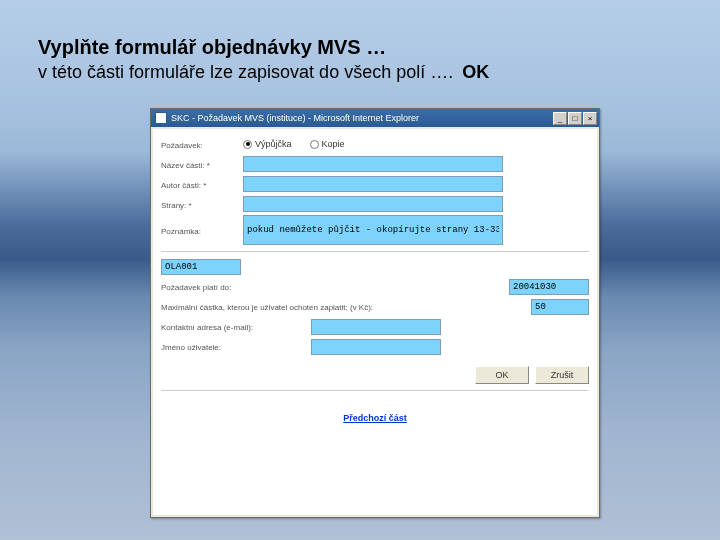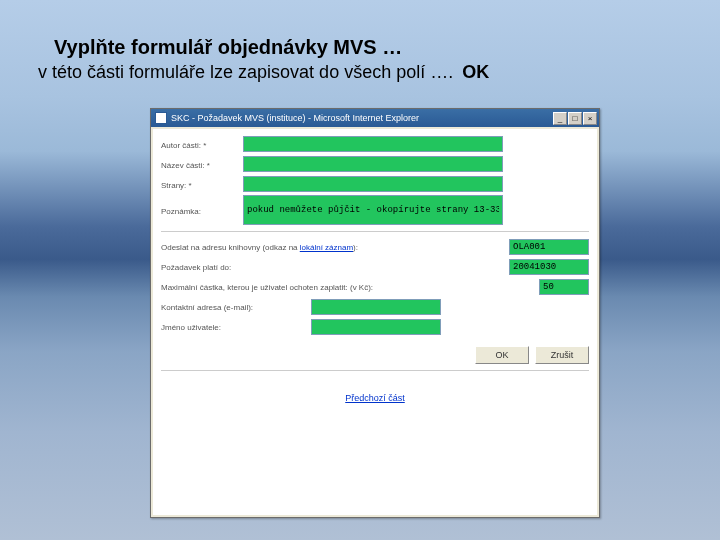--- a/index.html
+++ b/index.html
@@ -13,21 +13,20 @@
       #4a6a9a 42%, #3a5a8a 48%,
       #6a8ab0 55%, #8aa5c5 65%, #a0b5d0 80%, #b0c0d5 100%);
     overflow: hidden;
     position: relative;
   }
   .slide-heading {
     position: absolute;
     top: 36px; left: 38px;
     color: #000; font-weight: bold;
     font-size: 20px;
-    margin-left: 16px;
   }
   .slide-sub {
     position: absolute;
     top: 62px; left: 38px;
     color: #000; font-size: 18px;
   }
   .slide-sub .ok { font-weight: bold; margin-left: 4px; }
 
   .ie-window {
     position: absolute;
@@ -75,43 +74,43 @@
   .radio {
     width: 9px; height: 9px; border-radius: 50%;
     border: 1px solid #777; background:#fff; position: relative;
   }
   .radio.sel::after {
     content:""; position:absolute; top:1.5px; left:1.5px;
     width:4px; height:4px; background:#000; border-radius:50%;
   }
   .txt {
     border: 1px solid #7f9db9;
-    background: #22c55e;
+    background: #7dd3fc;
     height: 16px; font-size: 9px;
     padding: 1px 3px;
     font-family: "Courier New", monospace;
   }
   .txt.wide { width: 260px; }
   .txt.mid  { width: 80px; }
-  .txt.sm   { width: 50px; }
+  .txt.sm   { width: 58px; }
   .txt.multi { height: 30px; }
   .hr { border: none; border-top: 1px solid #ccc; margin: 6px 0; }
   .long-lbl { color:#555; font-size: 8px; flex: 1; }
   .link { color: #0033cc; text-decoration: underline; }
   .btnrow { display:flex; justify-content:flex-end; gap:6px; margin-top:10px; }
   .fbtn {
     min-width: 54px; height: 18px;
     background: #ece9d8;
     border: 1px solid #888; border-top-color:#fff; border-left-color:#fff;
     font-size: 9px; text-align:center; line-height:16px;
     padding: 0 8px;
   }
   .prevlink {
     text-align:center; margin-top: 22px;
-    color:#0033cc; font-weight:normal; font-size:9px;
+    color:#0033cc; font-weight:bold; font-size:9px;
     text-decoration: underline;
   }
 </style>
 </head>
 <body>
 
 <div class="slide-heading">Vyplňte formulář objednávky MVS …</div>
 <div class="slide-sub">
   <span>v této části formuláře lze zapisovat do všech polí ….</span>
   <span class="ok">OK</span>
@@ -123,47 +122,55 @@
     <span class="title">SKC - Požadavek MVS (instituce) - Microsoft Internet Explorer</span>
     <div class="winbtns">
       <div class="winbtn">_</div>
       <div class="winbtn">□</div>
       <div class="winbtn">×</div>
     </div>
   </div>
 
   <div class="form-area">
 
+    <div class="row">
+      <div class="lbl">Požadavek:</div>
+      <div class="radio-wrap">
+        <span class="radio sel"></span>
+        <span>Výpůjčka</span>
+      </div>
+      <div class="radio-wrap">
+        <span class="radio"></span>
+        <span>Kopie</span>
+      </div>
+    </div>
+
+    <div class="row">
+      <div class="lbl">Název části: *</div>
+      <input class="txt wide" style="">
+    </div>
 
     <div class="row">
       <div class="lbl">Autor části: *</div>
-      <input class="txt wide" style="">
-    </div>
-
-    <div class="row">
-      <div class="lbl">Název části: *</div>
       <input class="txt wide" style="">
     </div>
 
     <div class="row">
       <div class="lbl">Strany: *</div>
       <input class="txt wide" style="">
     </div>
 
     <div class="row tall">
       <div class="lbl">Poznámka:</div>
       <input class="txt wide multi" value="pokud nemůžete půjčit - okopírujte strany 13-33" style="">
     </div>
 
     <hr class="hr">
 
     <div class="row">
-      <div class="long-lbl">
-        <span>Odeslat na adresu knihovny (odkaz na </span><span class="link">lokální záznam</span><span>):</span>
-      </div>
       <input class="txt mid" value="OLA001" style="">
     </div>
 
     <div class="row">
       <div class="long-lbl">Požadavek platí do:</div>
       <input class="txt mid" value="20041030" style="">
     </div>
 
     <div class="row">
       <div class="long-lbl">Maximální částka, kterou je uživatel ochoten zaplatit: (v Kč):</div>

